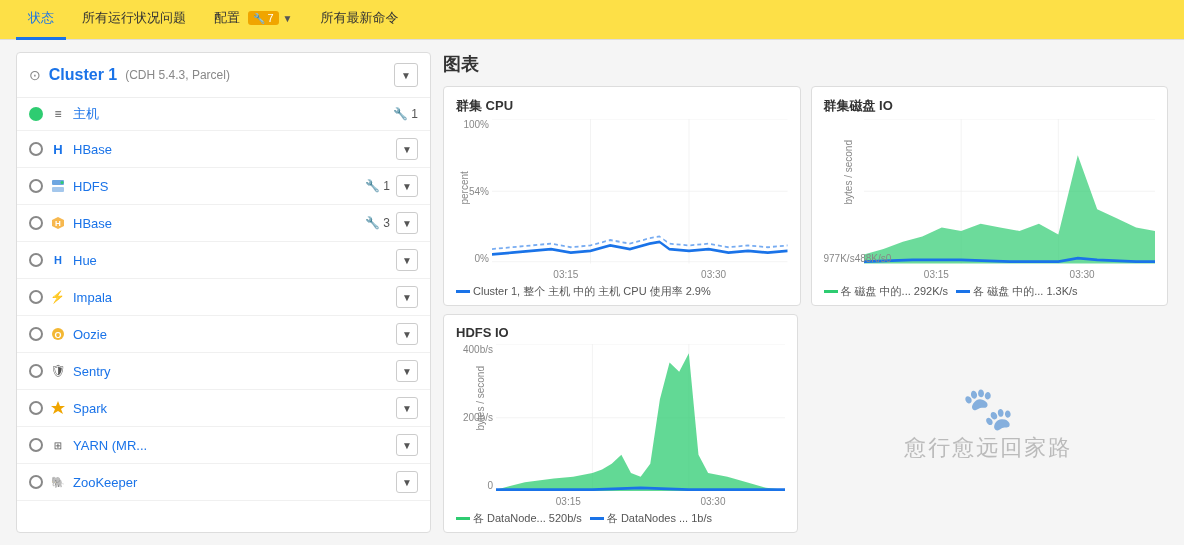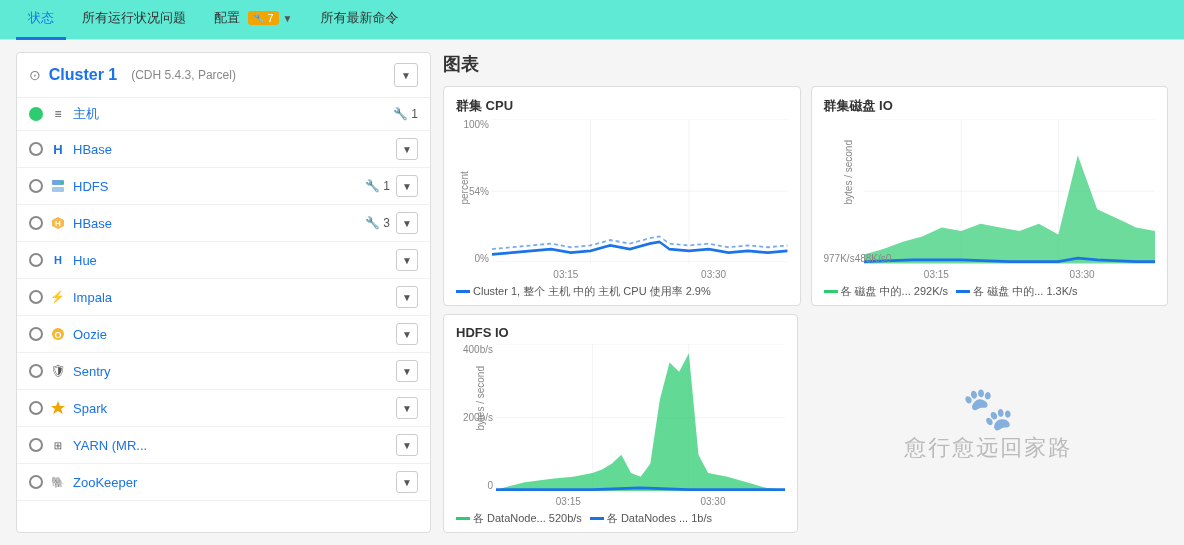--- a/index.html
+++ b/index.html
@@ -1,20 +1,20 @@
 <!DOCTYPE html>
 <html><head>
   <meta charset="utf-8">
   <style>
     * { margin: 0; padding: 0; box-sizing: border-box; }
     body { font-family: "Microsoft YaHei", Arial, sans-serif; font-size: 13px; background: #f5f5f5; color: #333; }
 
     
     .top-nav {
-      background: #5eead4;
+      background: #fde047;
       border-bottom: 1px solid #ddd;
       padding: 0 16px;
       display: flex;
       align-items: center;
       height: 40px;
       gap: 4px;
     }
     .nav-item {
       padding: 10px 12px;
       cursor: pointer;
@@ -71,21 +71,20 @@
       font-size: 14px;
     }
     .cluster-title {
       color: #1a73e8;
       font-size: 16px;
       font-weight: bold;
     }
     .cluster-subtitle {
       color: #888;
       font-size: 12px;
-      margin-left: 6px;
     }
     .cluster-chevron {
       margin-left: auto;
       width: 24px;
       height: 24px;
       border: 1px solid #ccc;
       border-radius: 3px;
       display: flex;
       align-items: center;
       justify-content: center;

